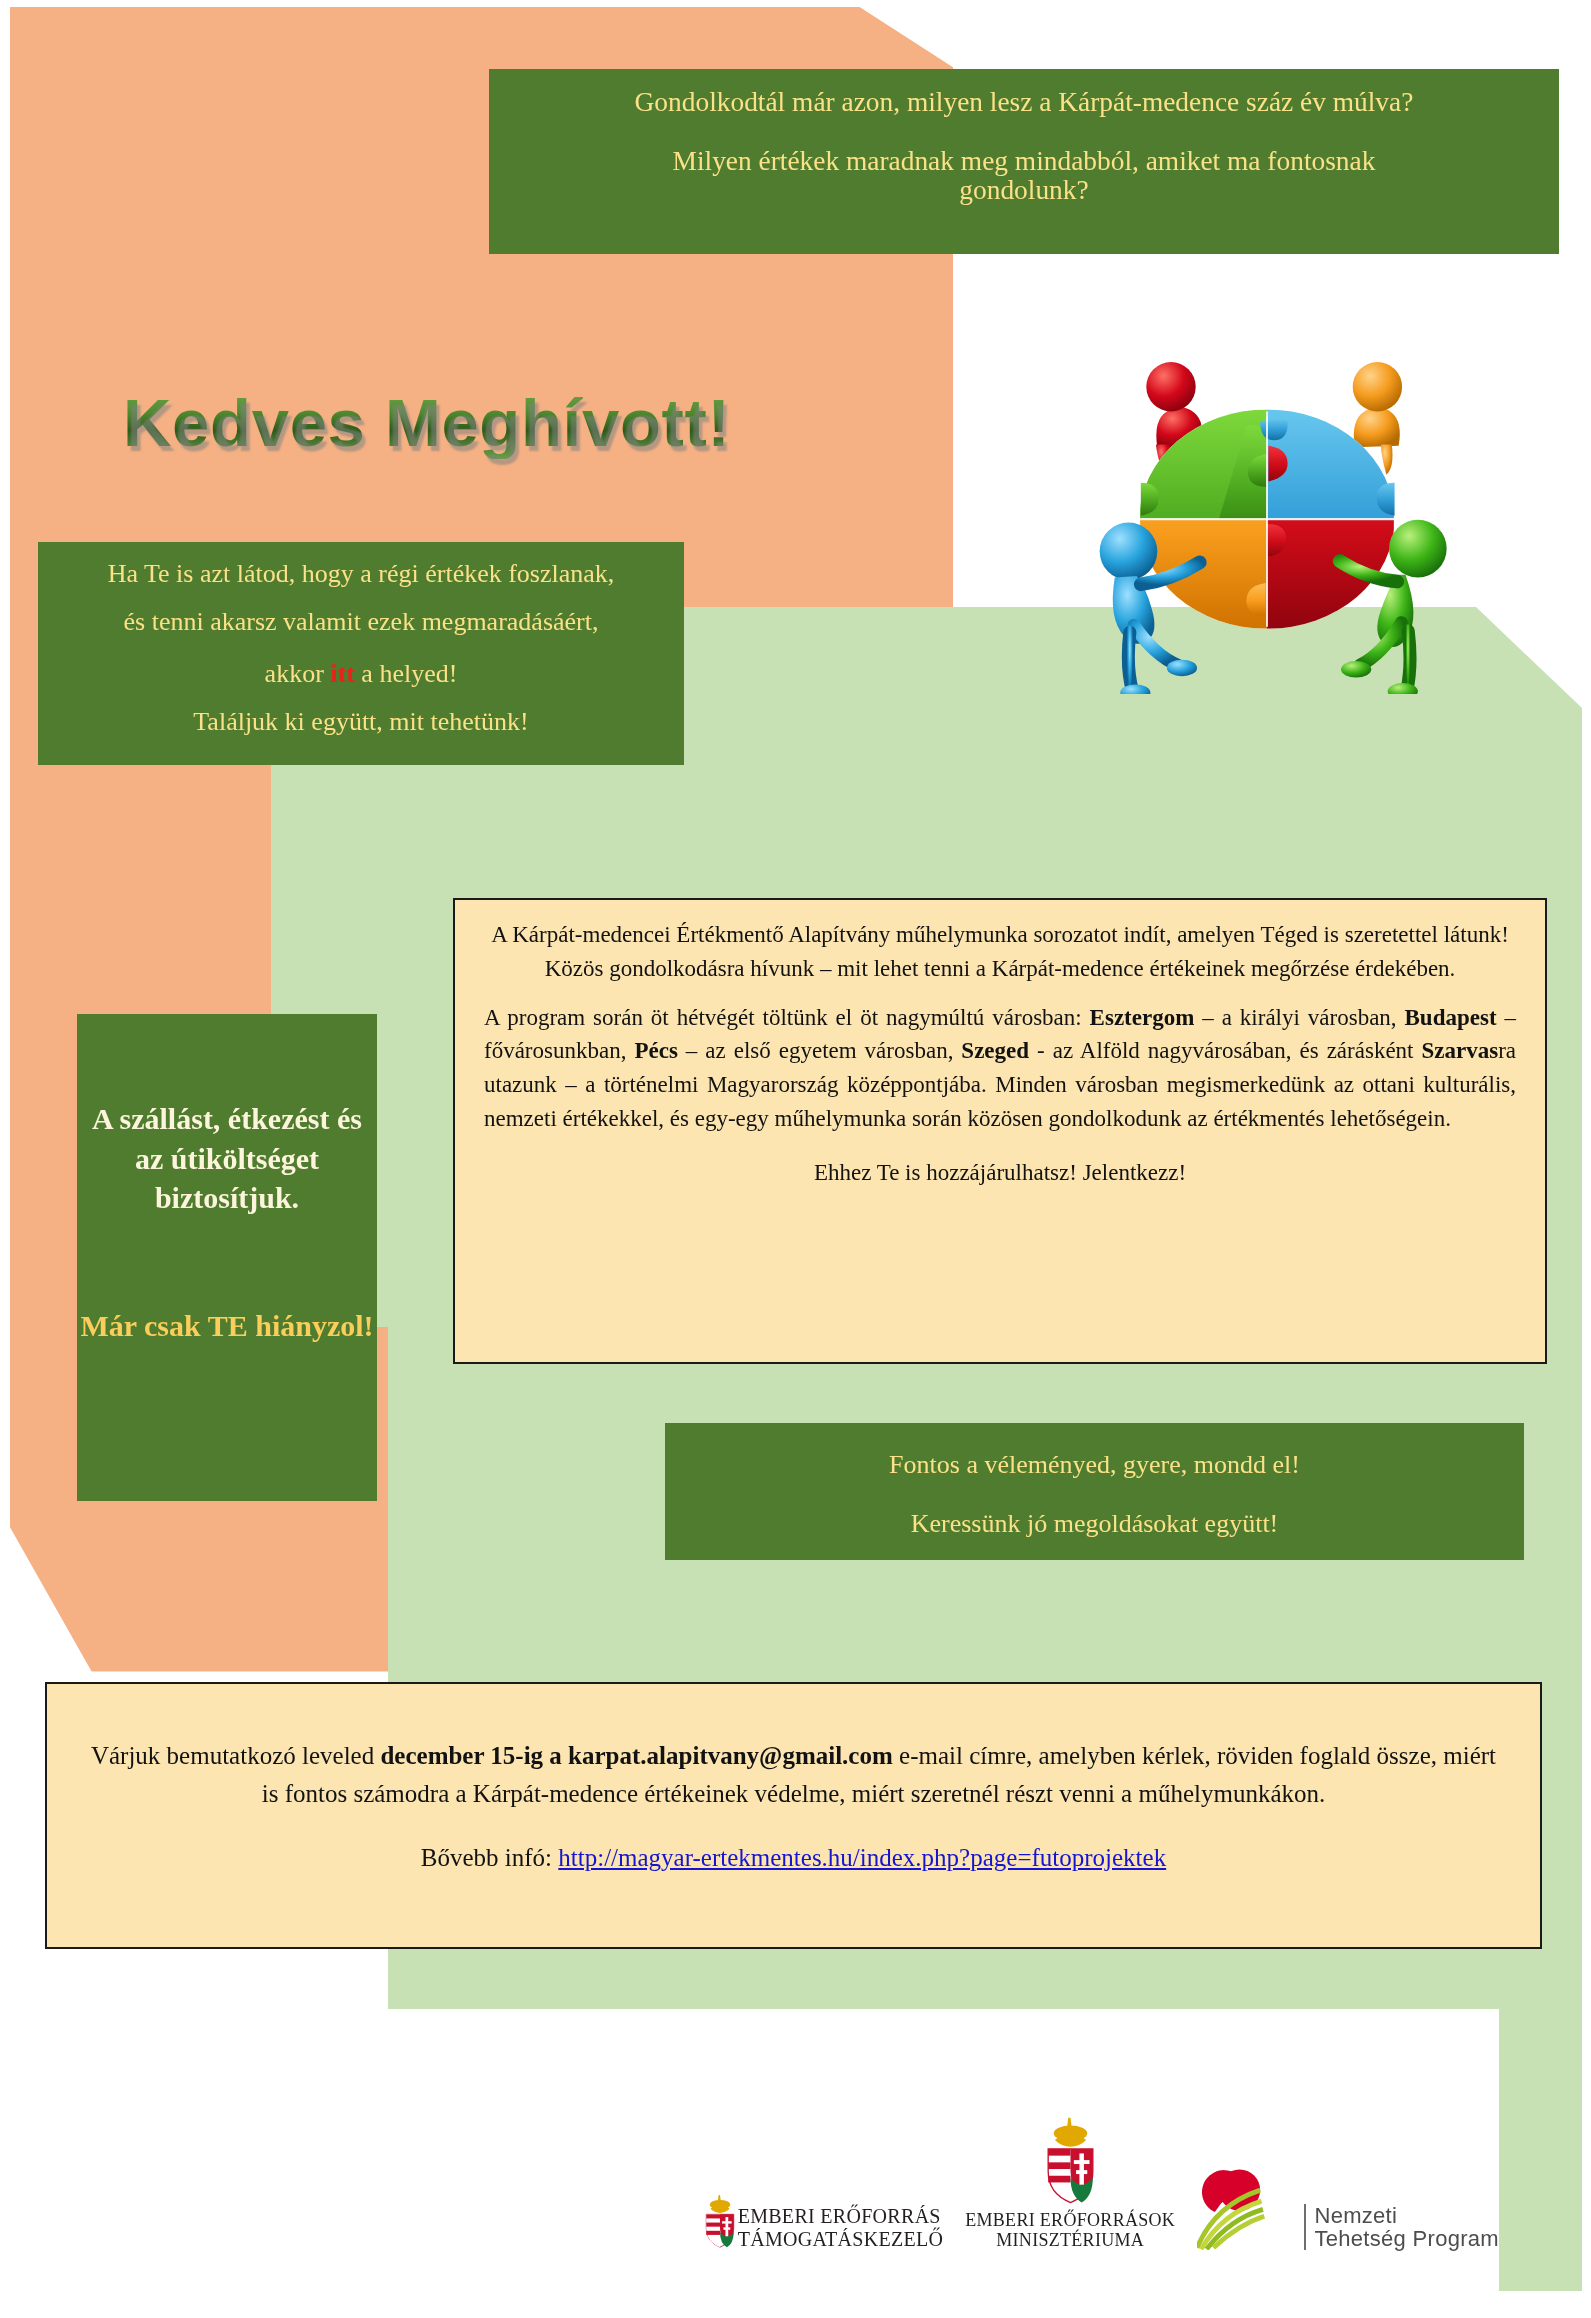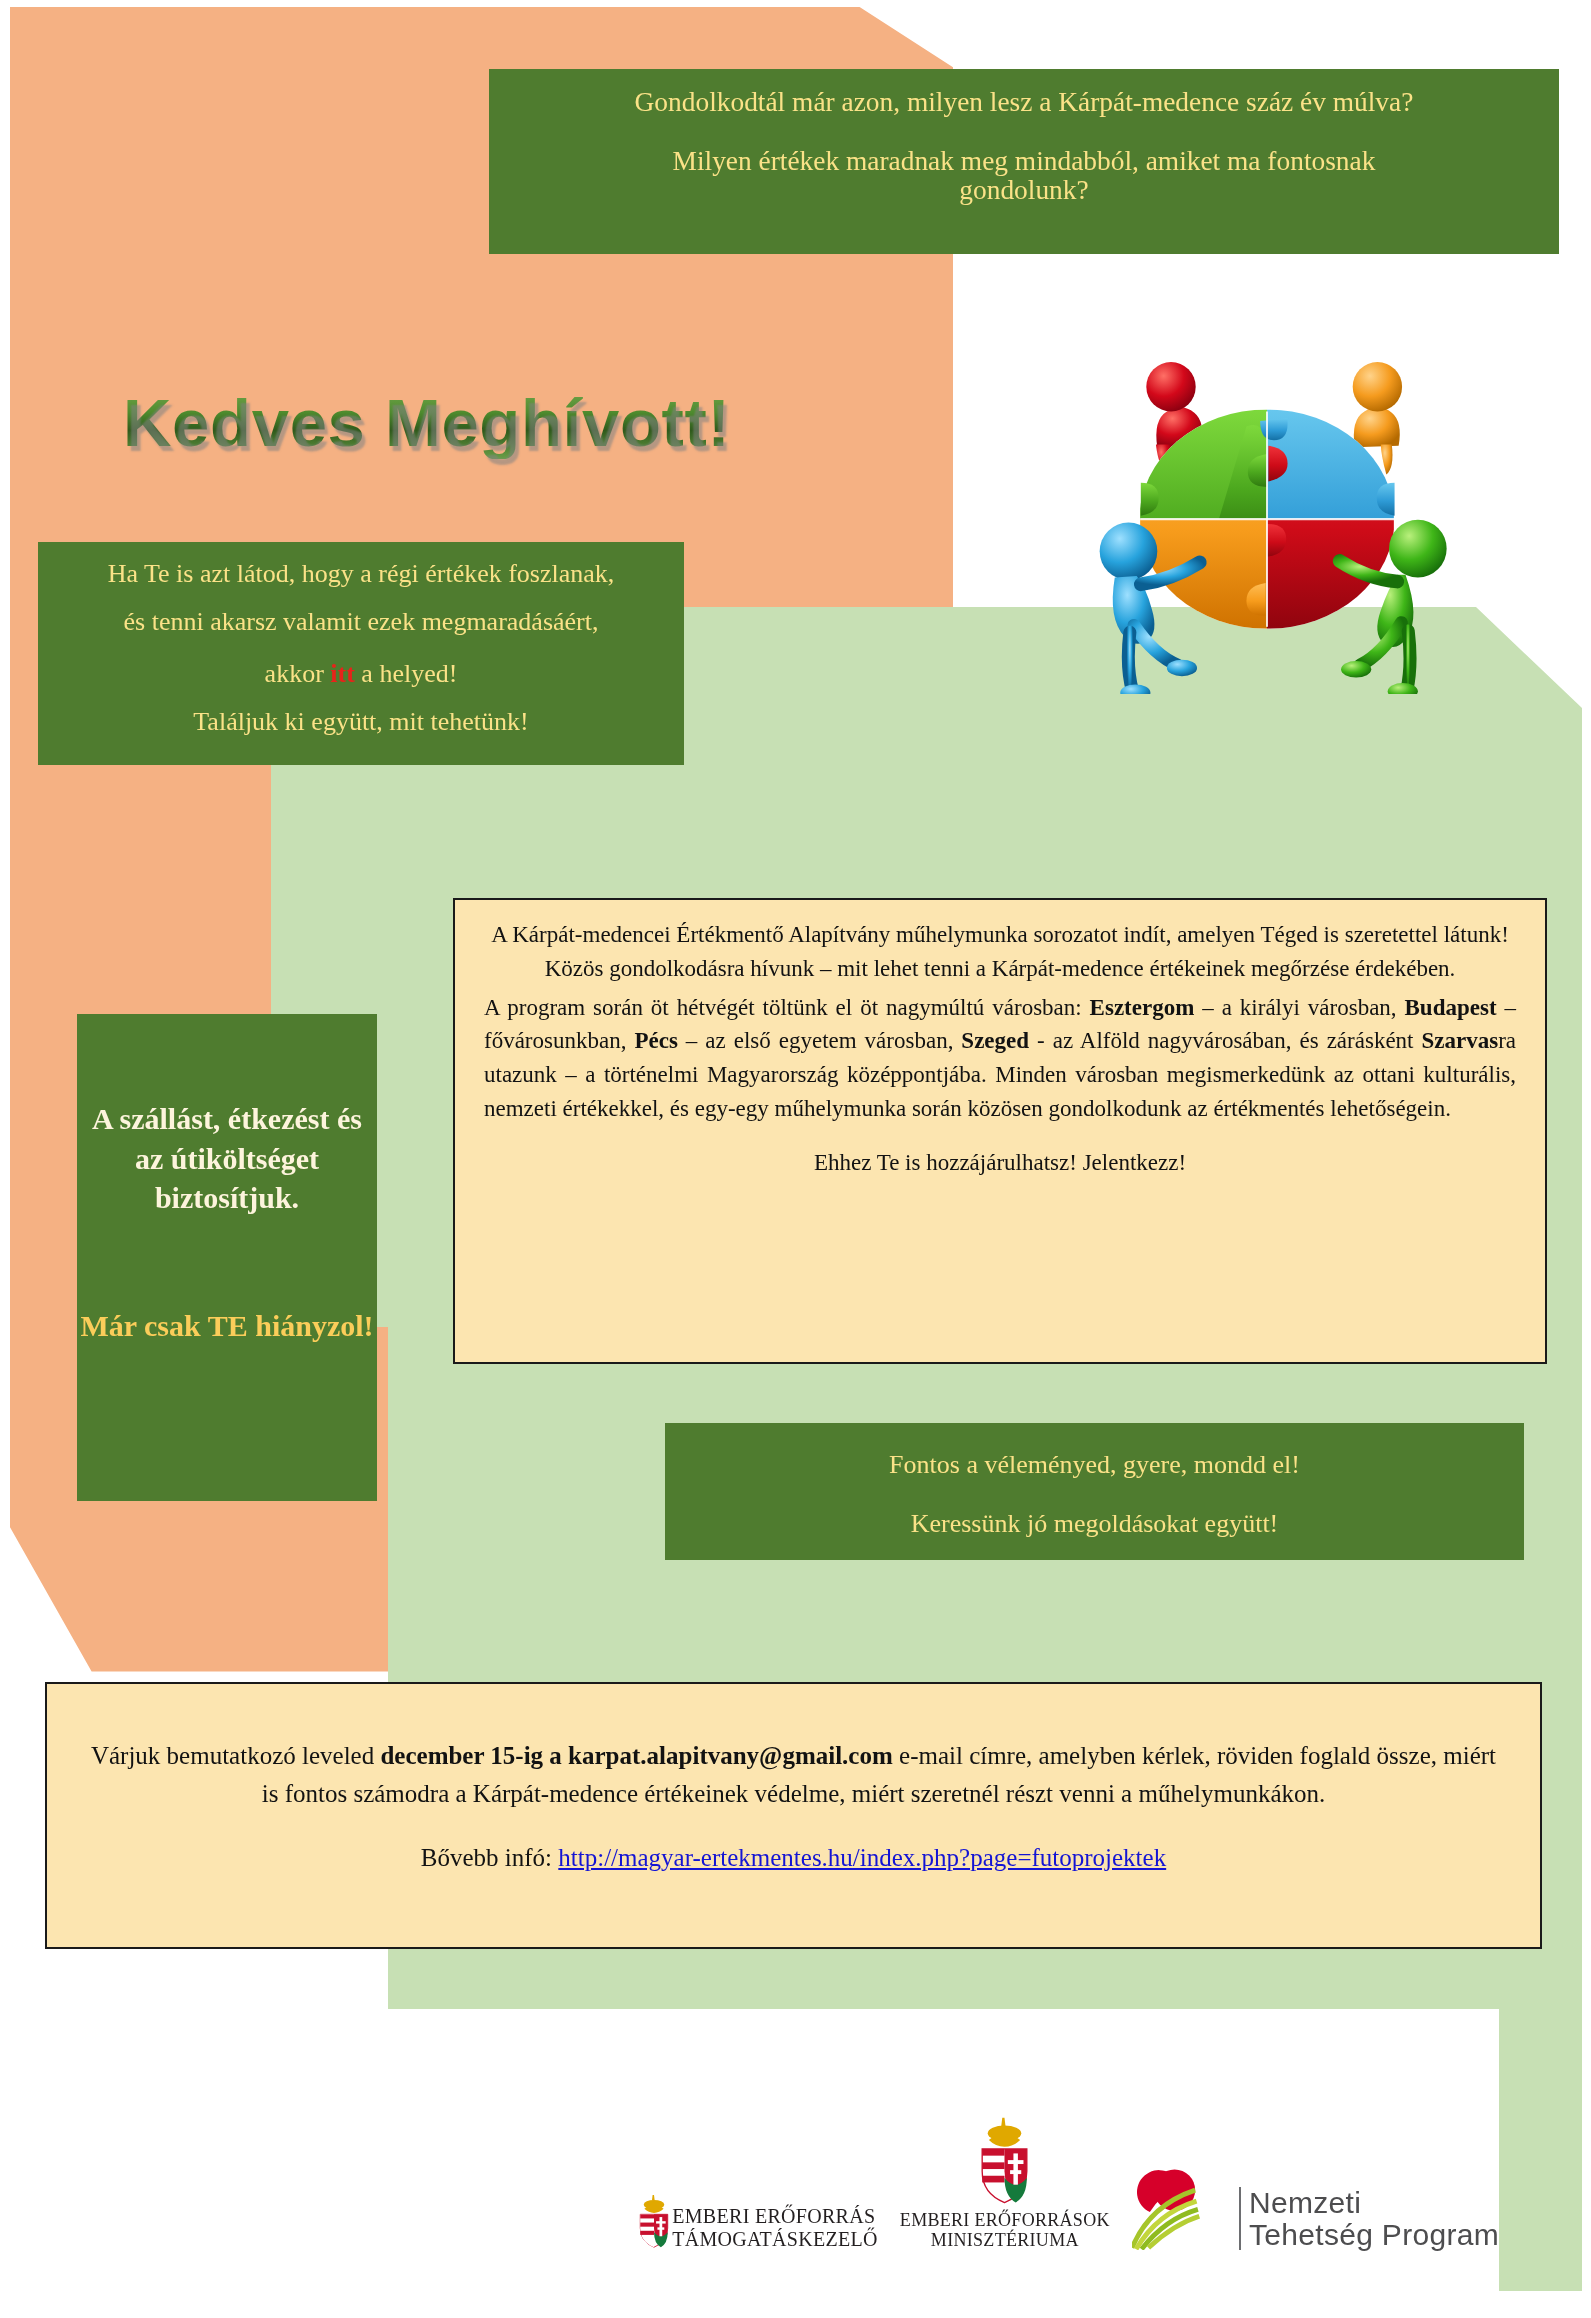--- a/index.html
+++ b/index.html
@@ -70,21 +70,21 @@
   #side .p1{font-size:30px;font-weight:bold;line-height:1.32;
             color:#fdf4dc;padding-top:85px;}
   #side .p2{font-size:30px;font-weight:bold;line-height:1.32;
             color:#fbcd5a;padding-top:88px;}
 
   
   #body{left:453px;top:898px;width:1094px;height:466px;
         padding:18px 29px 0 29px;box-sizing:border-box;}
   #body p{margin:0;font-size:23px;line-height:1.47;}
   #body .center{text-align:center;}
-  #body .just{text-align:justify;text-align-last:left;margin-top:5px;}
+  #body .just{text-align:justify;text-align-last:left;margin-top:15px;}
   #body .callout{text-align:center;margin-top:20.6px;font-size:23px;}
   #body b{font-weight:bold;}
 
   
   #cta{left:665px;top:1423px;width:859px;height:137px;}
   #cta .ln{font-size:26px;}
   #cta .q1{padding-top:27.4px;}
   #cta .q2{padding-top:29px;}
 
   
@@ -100,21 +100,21 @@
   
   #logos{position:absolute;left:271px;top:2044px;width:1228px;height:206px;
          display:flex;align-items:flex-end;justify-content:flex-end;gap:22px;}
   .logo{display:flex;align-items:flex-end;}
   .logo-txt{font-family:"Liberation Serif",serif;color:#231f20;
             line-height:1.12;letter-spacing:0.3px;}
   #logo1 .logo-txt{font-size:20px;}
   #logo2{flex-direction:column;align-items:center;}
   #logo2 .logo-txt{font-size:18px;text-align:center;margin-top:2.7px;}
   #logo3 .logo-txt{font-family:"Liberation Sans",sans-serif;
-                   font-size:30px;color:#4d4d4f;line-height:1.05;
+                   font-size:22px;color:#4d4d4f;line-height:1.05;
                    border-left:2.7px solid #6d6e71;padding-left:8.2px;margin-left:4.1px;}
 </style>
 </head>
 <body>
 
 <div id="bg">
   <div class="shape peach"></div>
   <div class="shape lightgreen"></div>
   <div class="shape whitelogo"></div>
 </div>

